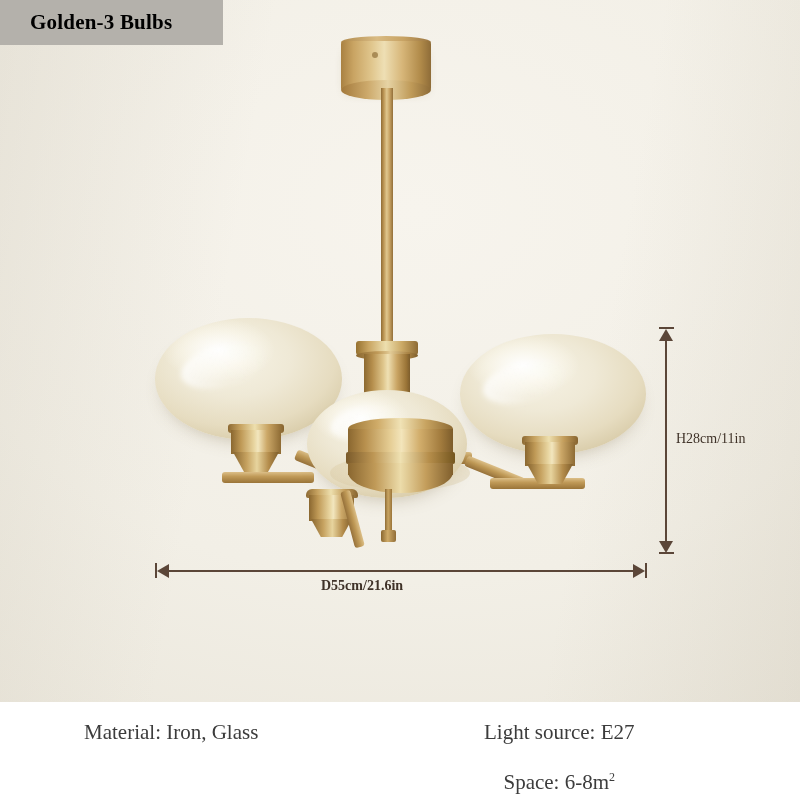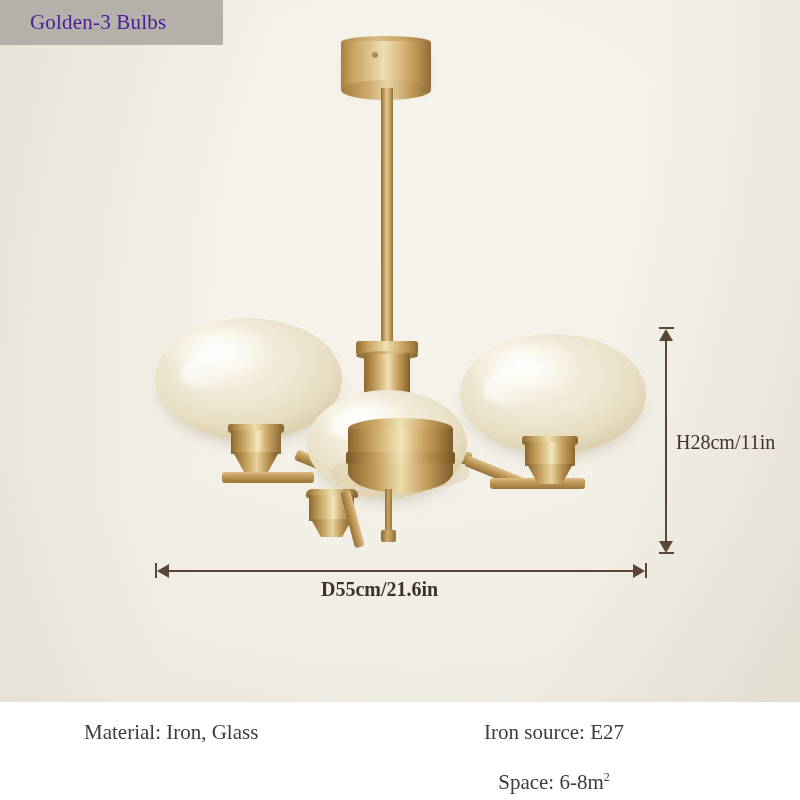--- a/index.html
+++ b/index.html
@@ -24,21 +24,21 @@
   }
 
   
   .banner{
     position:absolute;left:0;top:0;width:223px;height:45px;
     background:#b4b1ab;
     display:flex;align-items:center;
   }
   .banner span{
     margin-left:30px;
-    font-size:21px;color:#4c1d95;letter-spacing:.2px;
+    font-size:21px;color:#000000;letter-spacing:.2px;font-weight:bold;
   }
 
   
   .canopy{
     position:absolute;left:341px;top:41px;width:90px;height:50px;
     border-radius:4px/3px;
     background:linear-gradient(90deg,#a98142 0%,#c9a463 14%,#e0c68d 34%,#eedfb4 48%,#d7b679 68%,#b18b4a 88%,#8e6c38 100%);
     box-shadow:0 6px 10px -6px rgba(120,95,55,.45);
   }
   .canopy-bottom{
@@ -136,21 +136,21 @@
     background:linear-gradient(90deg,#8a6730 0%,#bf9956 20%,#e8d5a0 46%,#f2e6be 54%,#cca868 72%,#8e6b34 100%);}
   .socket-cone{position:absolute;
     background:linear-gradient(90deg,#89662f 0%,#c6a260 30%,#e7d49e 52%,#b38b4a 78%,#7e5e2c 100%);
     clip-path:polygon(0 0,100% 0,76% 100%,24% 100%);}
   .socket-stem{position:absolute;
     background:linear-gradient(90deg,#8e6b34 0%,#cba967 50%,#90
 6d36 100%);}
 
   
   .dim-line{position:absolute;background:#5b4638;}
-  .dim-label{position:absolute;color:#3f3228;font-size:20px;white-space:nowrap;}
+  .dim-label{position:absolute;color:#3f3228;font-size:14px;white-space:nowrap;}
   .arrow{position:absolute;width:0;height:0;}
   .arrow-up{border-left:7px solid transparent;border-right:7px solid transparent;border-bottom:12px solid #5b4638;}
   .arrow-down{border-left:7px solid transparent;border-right:7px solid transparent;border-top:12px solid #5b4638;}
   .arrow-left{border-top:7px solid transparent;border-bottom:7px solid transparent;border-right:12px solid #5b4638;}
   .arrow-right{border-top:7px solid transparent;border-bottom:7px solid transparent;border-left:12px solid #5b4638;}
   .cap-h{position:absolute;background:#5b4638;width:15px;height:2px;}
   .cap-v{position:absolute;background:#5b4638;width:2px;height:15px;}
 
   
   .specs{
@@ -238,18 +238,18 @@
     <div class="banner">
       <span>Golden-3 Bulbs</span>
     </div>
   </div>
 
   <div class="specs">
     <div class="spec-col" style="left:84px;top:20px;">
       <div class="spec-line">Material: Iron, Glass</div>
     </div>
     <div class="spec-col" style="left:484px;top:20px;">
-      <div class="spec-line">Iron source: E27</div>
+      <div class="spec-line">Light source: E27</div>
       <div class="spec-line"><span>Space: 6-8m</span><sup>2</sup></div>
     </div>
   </div>
 
 </div>
 
 </body></html>

